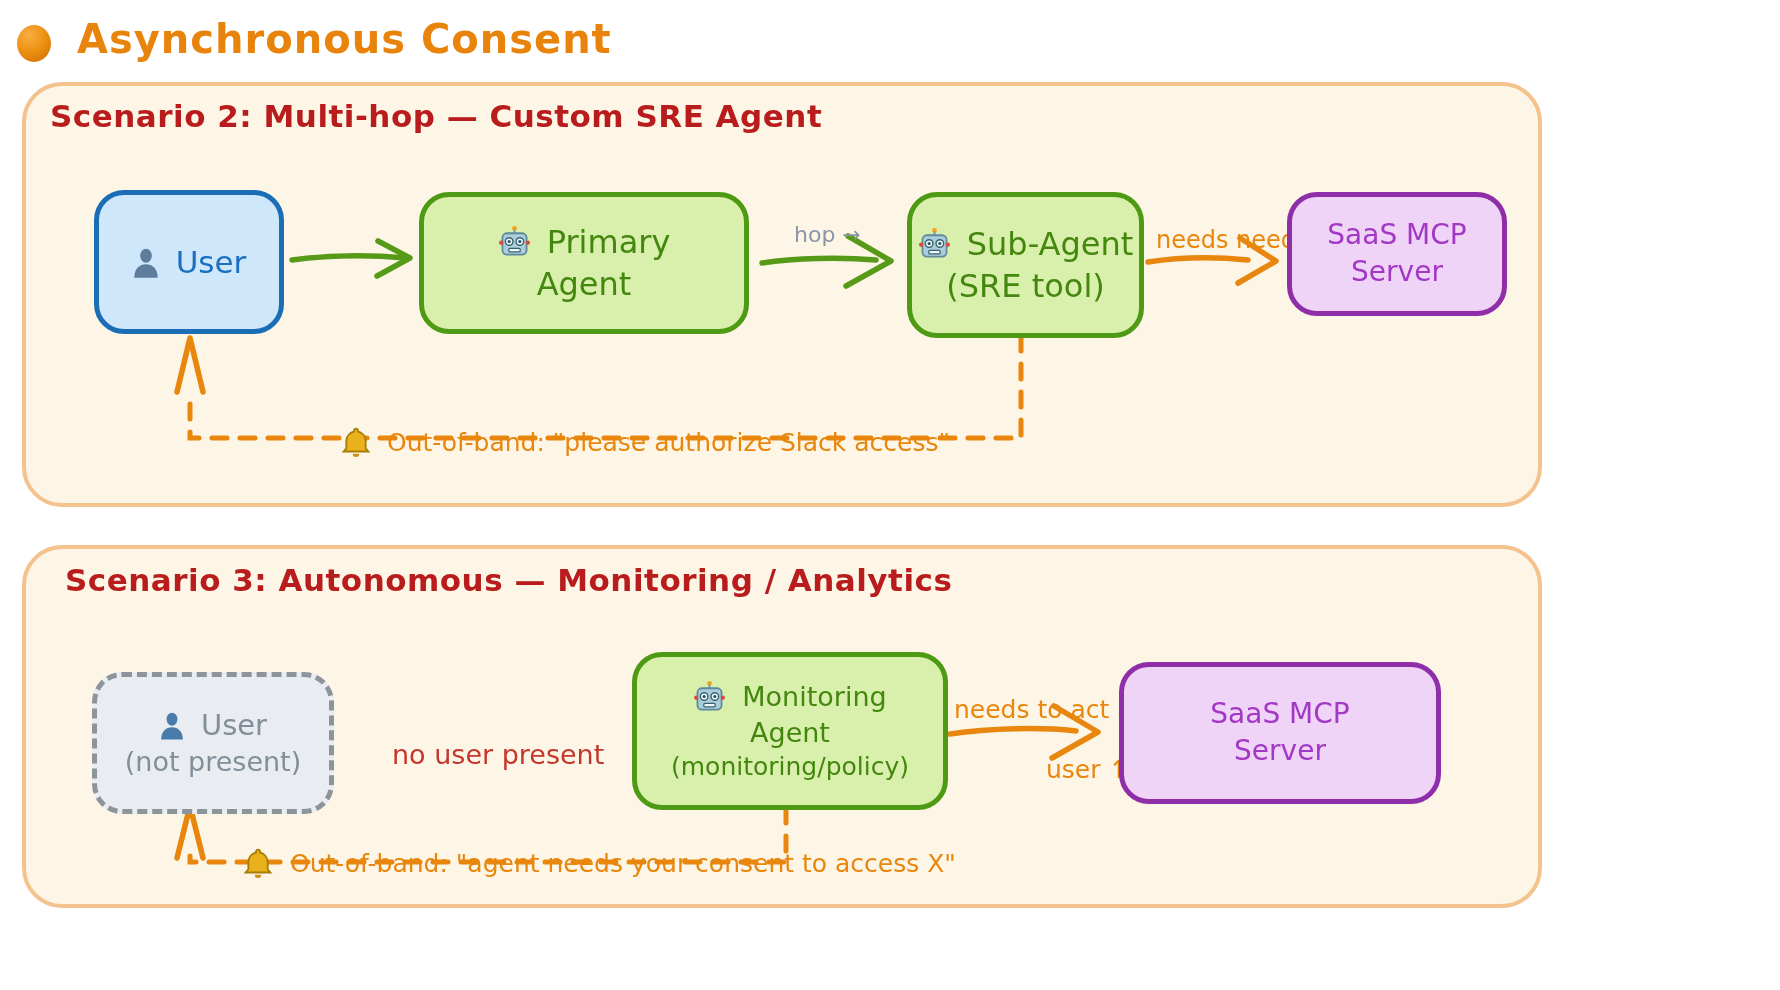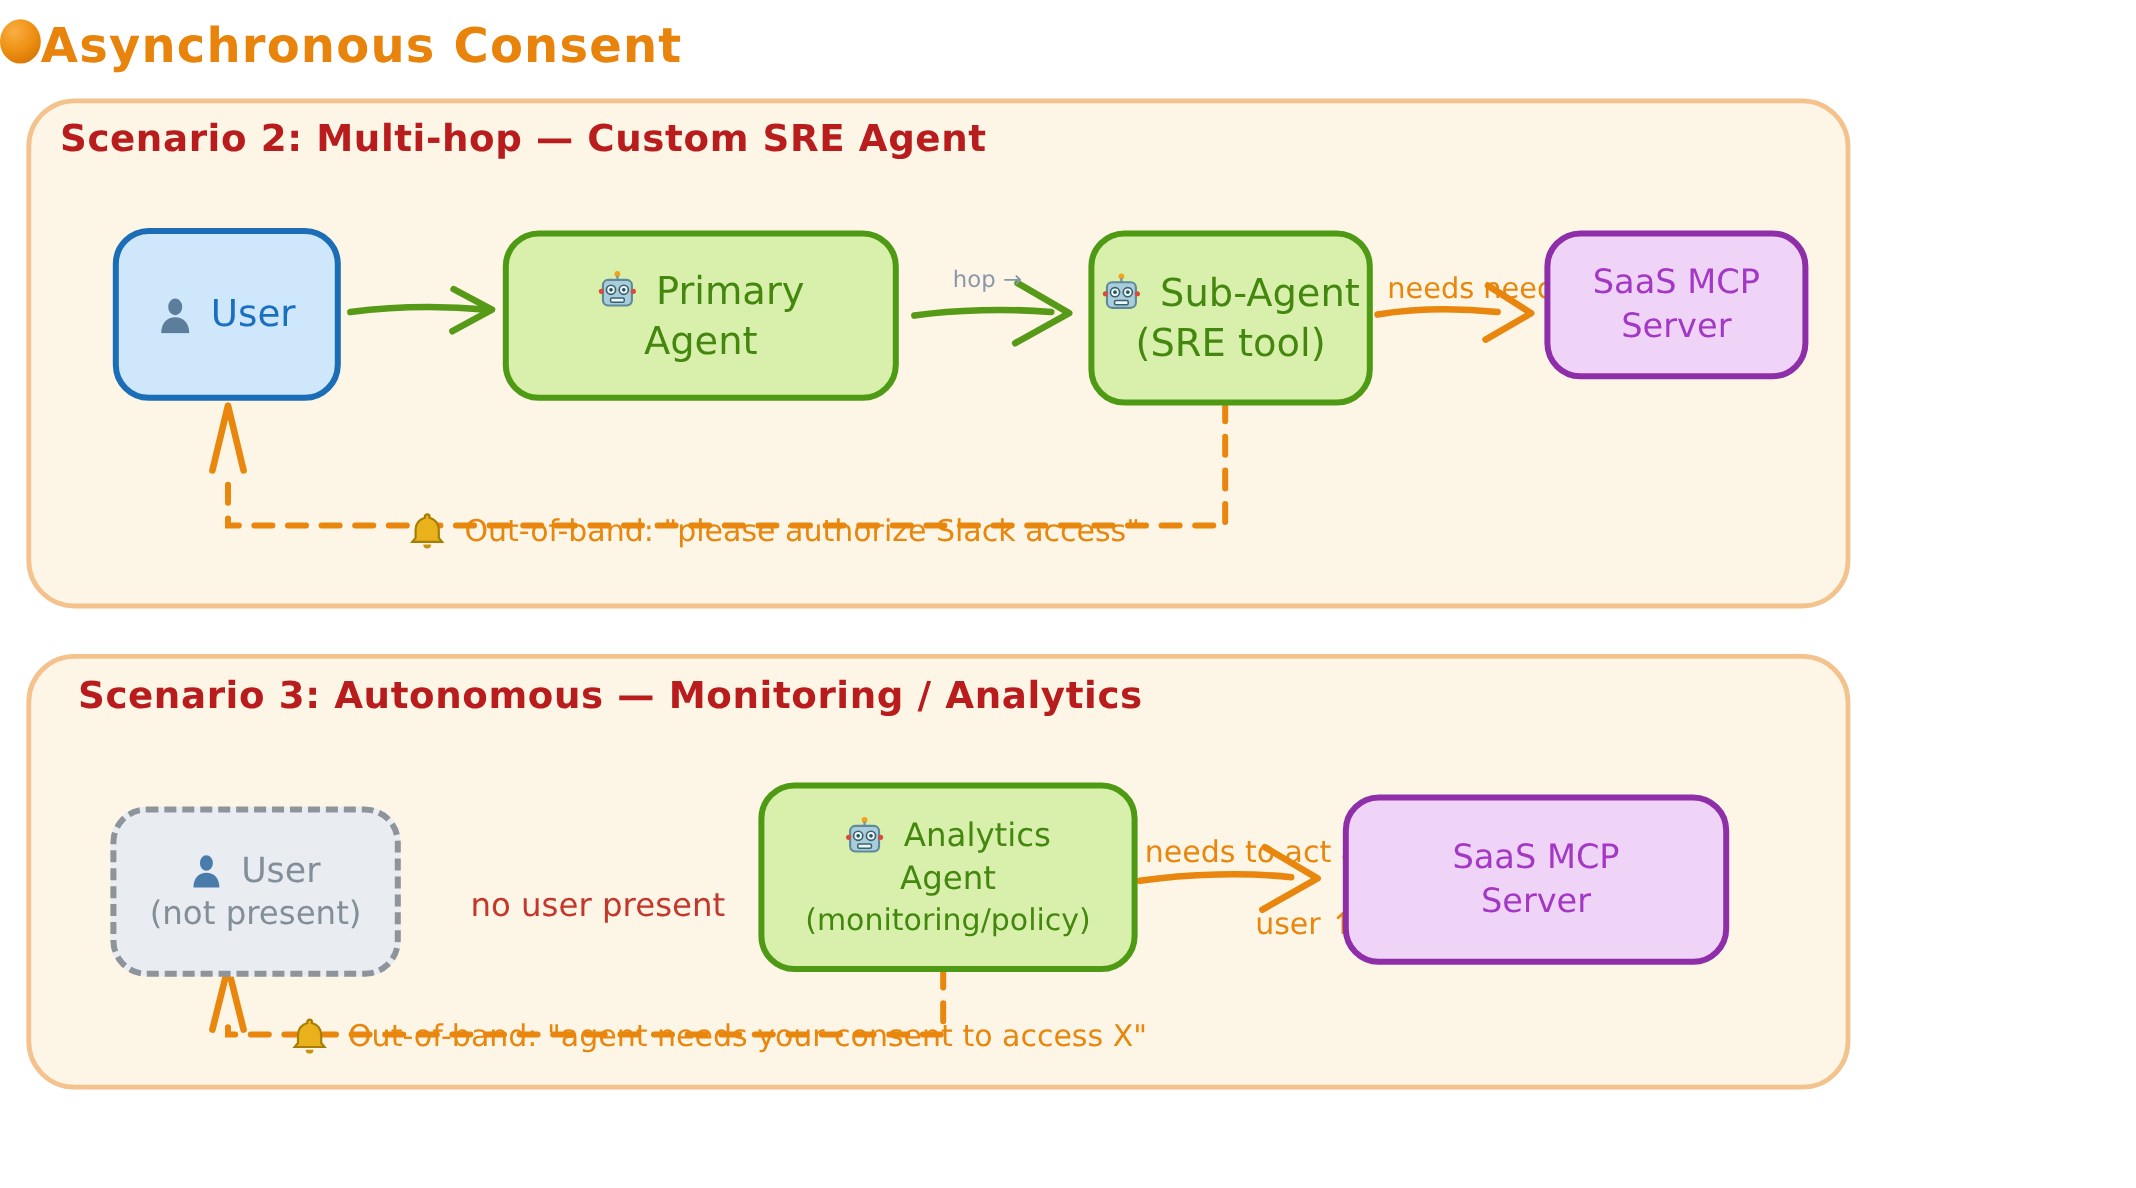--- a/index.html
+++ b/index.html
@@ -1,20 +1,20 @@
 <!DOCTYPE html>
 <html><head>
 <meta charset="utf-8">
 <style>
   html,body{margin:0;padding:0;background:#ffffff;}
   .page{position:relative;width:1780px;height:990px;background:#ffffff;overflow:hidden;
         font-family:"DejaVu Sans",sans-serif;}
 
   
-  .main-title{position:absolute;left:0;top:16px;display:flex;align-items:flex-start;z-index:2;}
+  .main-title{position:absolute;left:17px;top:16px;display:flex;align-items:flex-end;gap:26px;z-index:2;}
   .dot{width:34px;height:37px;border-radius:50%;
        background:radial-gradient(circle at 35% 28%, #f9ae45 0%, #ee9214 45%, #d97806 80%, #c66a04 100%);}
   .main-title h1{margin:0;font-size:40px;font-weight:bold;color:#e8830c;letter-spacing:1px;}
 
   
   .panel{position:absolute;left:22px;width:1520px;background:#fdf6e6;
          border:4px solid #f4c28c;border-radius:40px;box-sizing:border-box;}
   #panel-s2{top:82px;height:425px;}
   #panel-s3{top:545px;height:363px;}
   .panel-title{position:absolute;font-size:31px;font-weight:bold;color:#b91c1c;letter-spacing:0.5px;z-index:2;}
@@ -27,21 +27,21 @@
        border-radius:30px;box-sizing:border-box;z-index:2;text-align:center;line-height:1.32;}
   .box-line{display:flex;align-items:center;justify-content:center;gap:16px;}
   .blue-box{border:5px solid #1b6db5;background:#cfe7fa;color:#1a6fc0;font-size:31px;}
   .green-box{border:5px solid #4e9a14;background:#d9f0ad;color:#44870e;font-size:32px;}
   .purple-box{border:5px solid #8e2fa9;background:#f0d4f8;color:#a238c4;font-size:28px;}
   .gray-box{border:5px dashed #8d949b;background:#e9edf2;color:#828e98;font-size:29px;}
   .gray-box .sub-line{font-size:27px;}
 
   
   .lbl{position:absolute;z-index:2;white-space:nowrap;}
-  .lbl-gray{color:#8b96a8;font-size:19px;}
+  .lbl-gray{color:#8b96a8;font-size:22px;}
   .lbl-orange{color:#e8860d;font-size:24px;}
   .lbl-oob{color:#e8860d;font-size:25px;}
   .lbl-red{color:#c3372c;font-size:27px;}
 
   .icon{display:inline-flex;align-items:center;justify-content:center;}
   .person-s2 svg{fill:#5d7d9c;}
   .person-s3 svg{fill:#4a7cab;}
 </style>
 </head>
 <body>
@@ -155,21 +155,21 @@
             <rect x="3.5" y="6.5" width="19" height="16.8" rx="3.4" fill="#a9cddb" stroke="#5e8a9b" stroke-width="1.4"></rect>
             <circle cx="2.5" cy="14" r="1.7" fill="#d84b3e"></circle>
             <circle cx="23.5" cy="14" r="1.7" fill="#d84b3e"></circle>
             <circle cx="8.8" cy="13" r="3" fill="#eef7fa" stroke="#39626f" stroke-width="1.1"></circle>
             <circle cx="17.2" cy="13" r="3" fill="#eef7fa" stroke="#39626f" stroke-width="1.1"></circle>
             <circle cx="8.8" cy="13" r="1.2" fill="#25505e"></circle>
             <circle cx="17.2" cy="13" r="1.2" fill="#25505e"></circle>
             <rect x="8.5" y="18.4" width="9" height="2.8" rx="1" fill="#eef7fa" stroke="#39626f" stroke-width="1"></rect>
           </svg>
         </span>
-        <span>Analytics</span>
+        <span>Monitoring</span>
       </div>
       <div>Agent</div>
       <div style="font-size:25px;">(monitoring/policy)</div>
     </div>
 
     <div class="lbl lbl-orange" style="left:928px;top:146px;font-size:25px;">needs to act as</div>
     <div class="lbl lbl-orange" style="left:1020px;top:206px;font-size:25px;">user ↑</div>
 
     <div class="box purple-box" style="left:1093px;top:113px;width:322px;height:142px;">
       <div>SaaS MCP</div>

